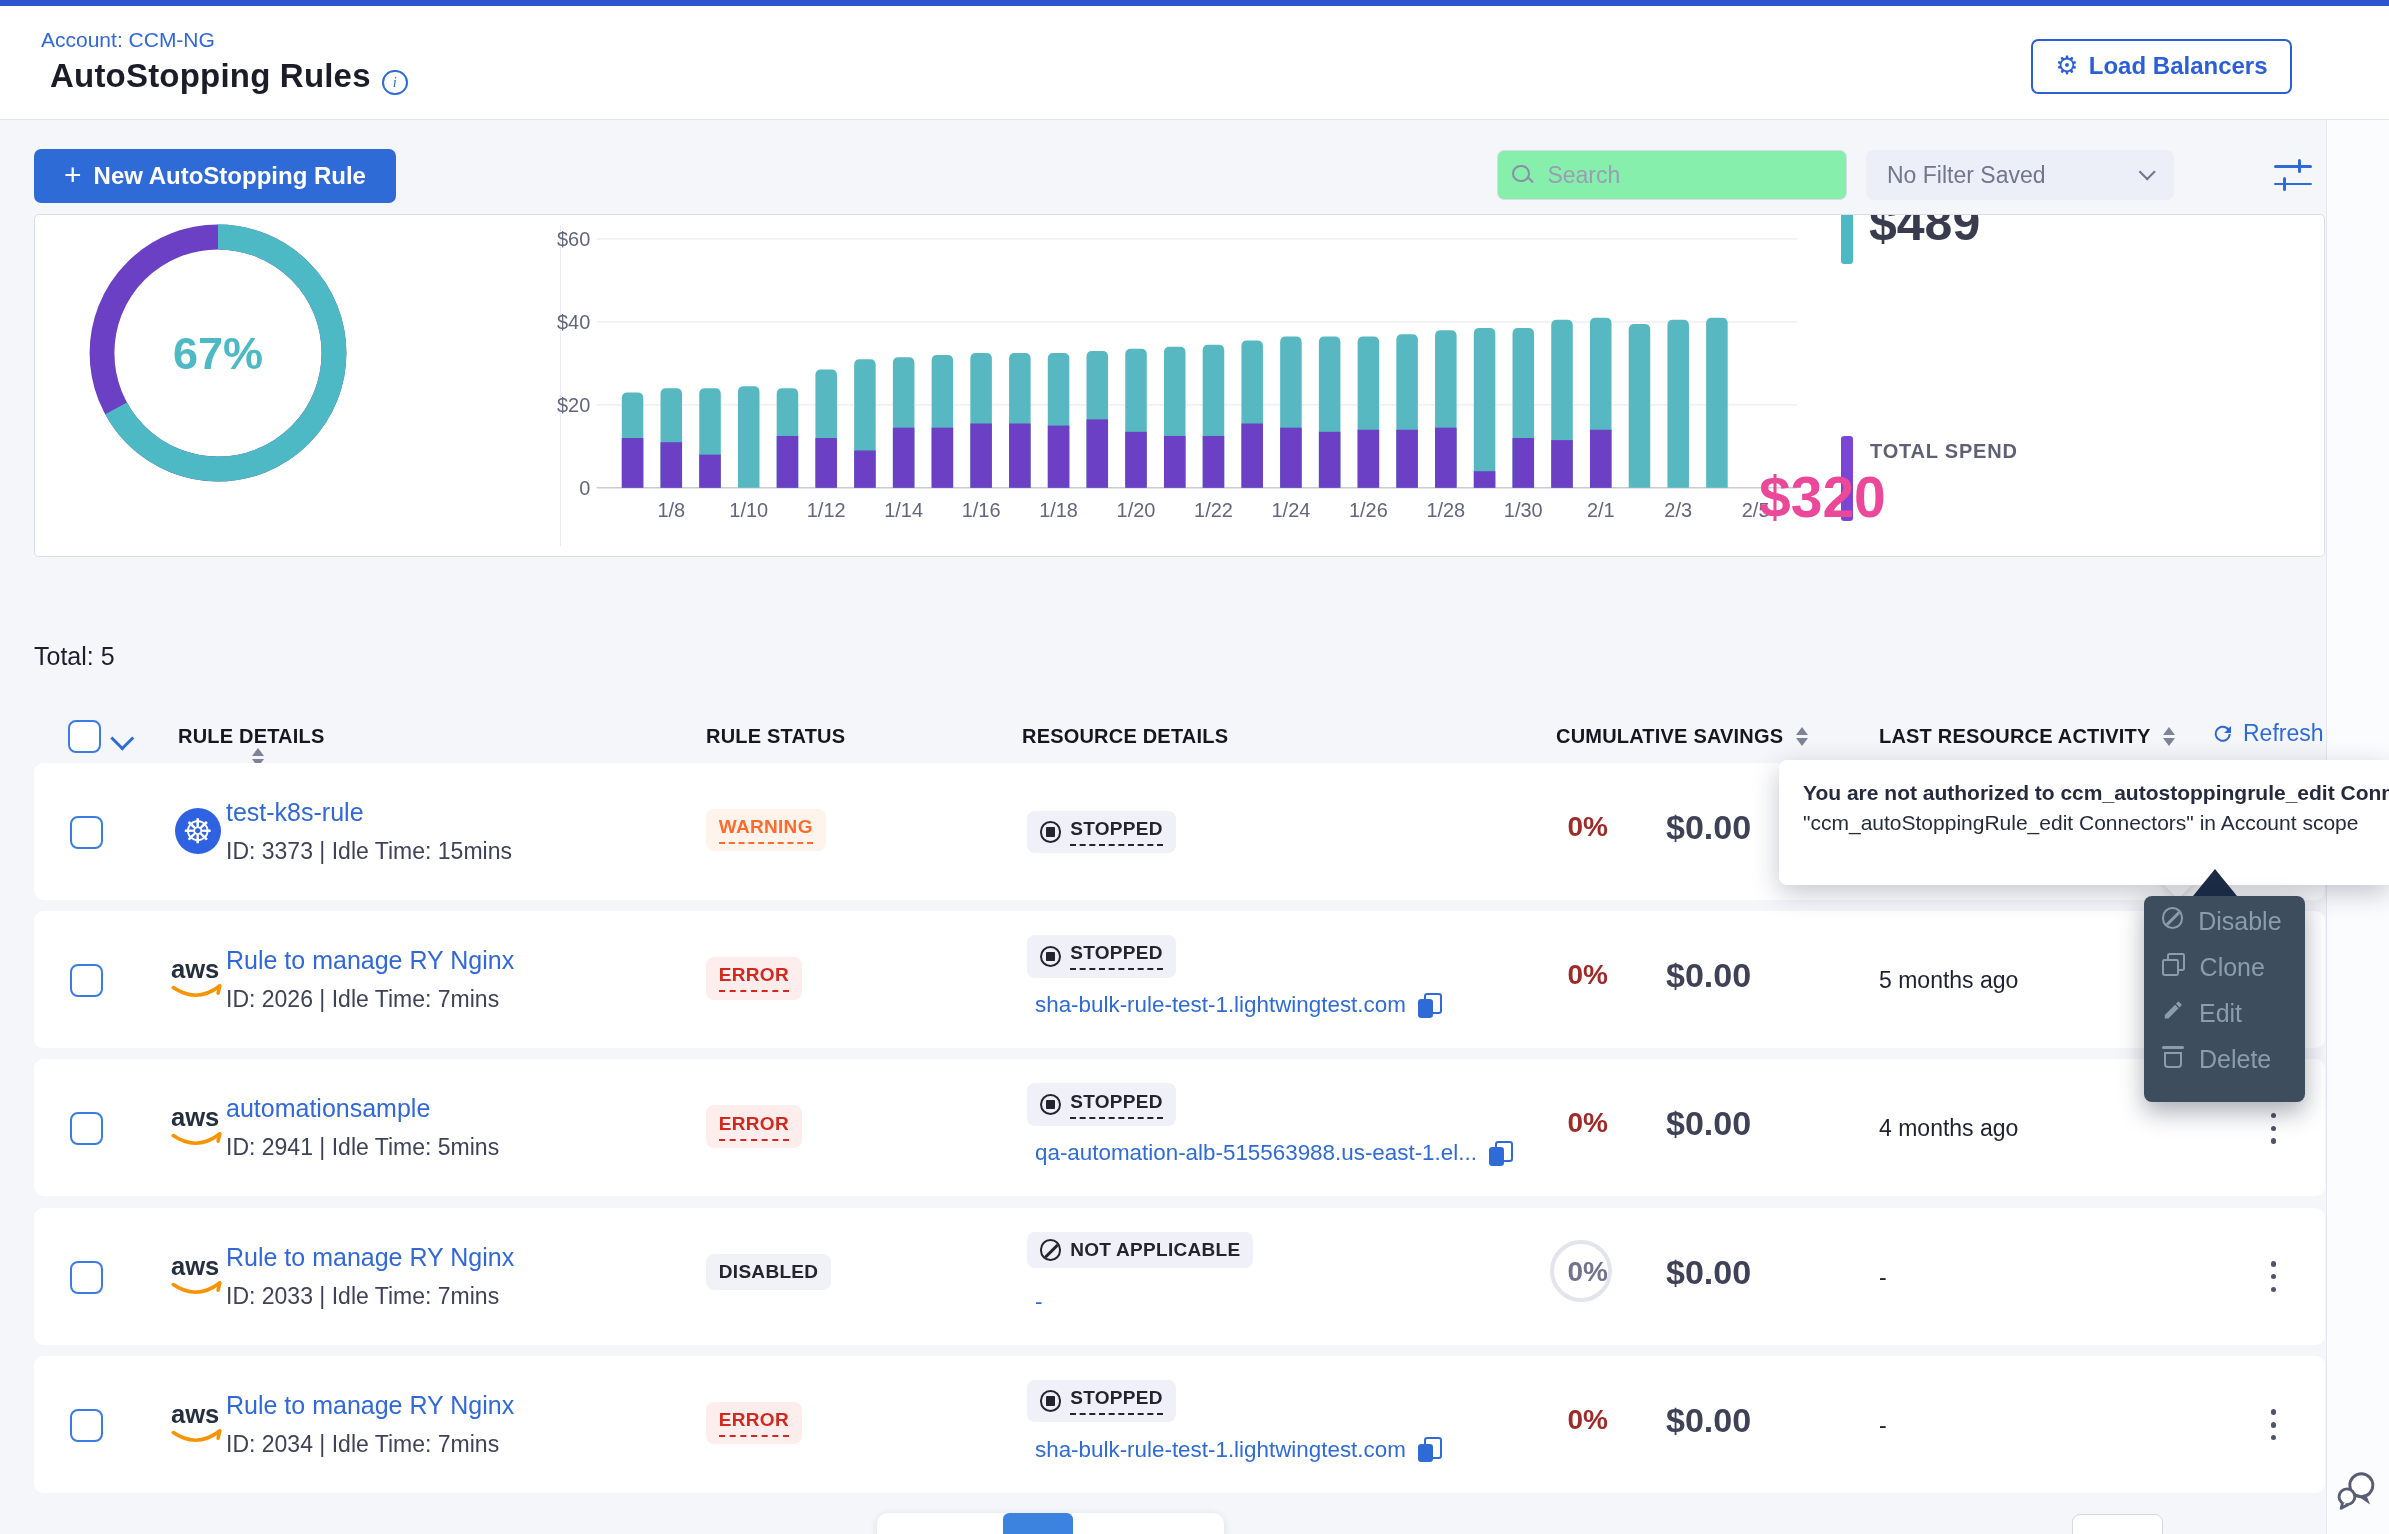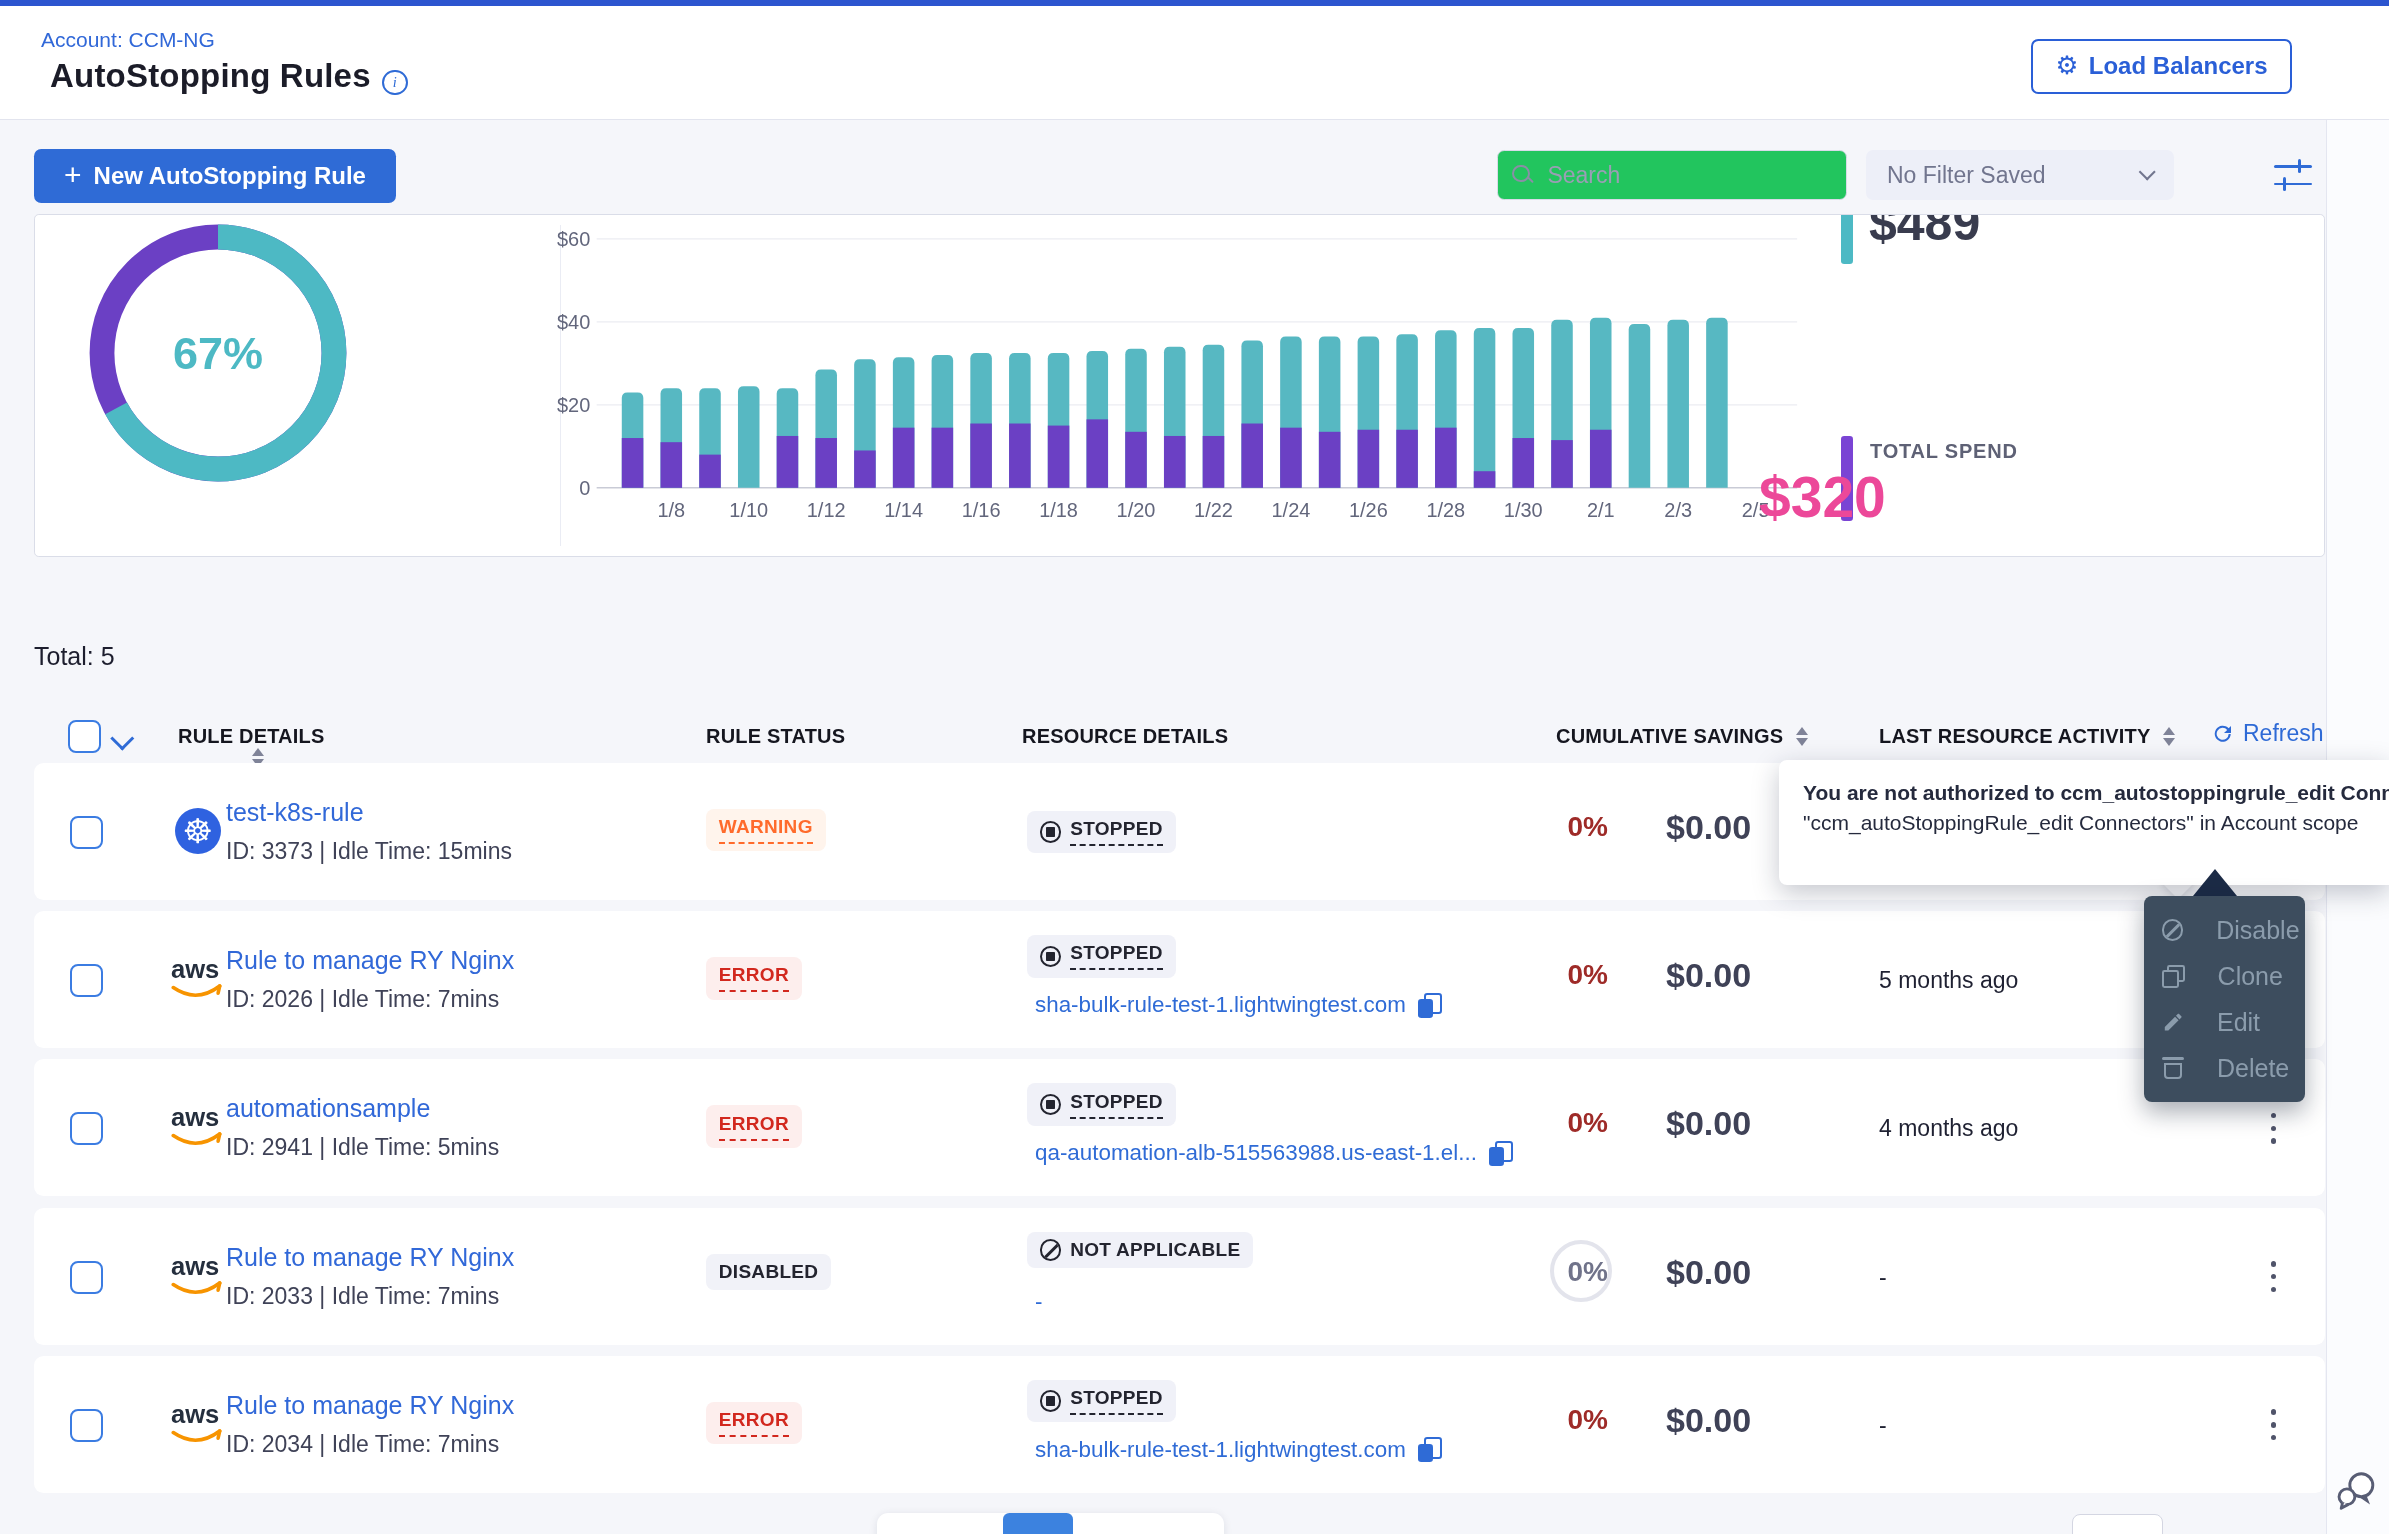--- a/index.html
+++ b/index.html
@@ -11,21 +11,21 @@
   .header{position:absolute;left:0;top:5.6px;right:0;height:113px;background:#fff;border-bottom:0.8px solid #e2e4ee;}
   .account-link{position:absolute;left:41px;top:22.4px;font-size:21px;color:#3168d8;text-decoration:none;cursor:pointer;}
   .page-title{position:absolute;left:50px;top:51px;font-size:33px;font-weight:bold;color:#1b1c28;letter-spacing:0.2px;}
   .info-icon{position:absolute;left:382px;top:64px;width:21.6px;height:21.6px;border:2px solid #2f6bd6;border-radius:50%;color:#2f6bd6;font-size:14.4px;font-family:"Liberation Serif",serif;font-style:italic;display:flex;align-items:center;justify-content:center;}
   .lb-btn{position:absolute;left:2031px;top:33px;width:257px;height:51px;background:#fff;border:2px solid #2a5fd7;border-radius:7.2px;color:#2a5fd7;font-size:24px;font-weight:bold;display:flex;align-items:center;justify-content:center;gap:10.4px;cursor:pointer;}
   .gear-glyph{font-size:25.6px;font-weight:normal;line-height:1;}
 
   
   .new-btn{position:absolute;left:34px;top:149px;width:362px;height:54px;background:#2f6bd6;border-radius:7.2px;color:#fff;font-size:24px;font-weight:bold;display:flex;align-items:center;justify-content:center;gap:12px;cursor:pointer;}
   .plus-glyph{font-size:30px;font-weight:normal;line-height:1;margin-top:-2.4px;}
-  .search-box{position:absolute;left:1497px;top:150px;width:350px;height:50px;background:#22c55e;border:0.8px solid #d9dbe8;border-radius:7.2px;display:flex;align-items:center;padding:0 14.4px;gap:12px;box-sizing:border-box;}
+  .search-box{position:absolute;left:1497px;top:150px;width:350px;height:50px;background:#86efac;border:0.8px solid #d9dbe8;border-radius:7.2px;display:flex;align-items:center;padding:0 14.4px;gap:12px;box-sizing:border-box;}
   .search-glyph{position:relative;width:21px;height:21px;flex:0 0 auto;}
   .search-glyph::before{content:"";position:absolute;left:0;top:0;width:13.6px;height:13.6px;border:2.4px solid #8a8ea6;border-radius:50%;}
   .search-glyph::after{content:"";position:absolute;left:14.4px;top:14.4px;width:7.2px;height:2.4px;background:#8a8ea6;transform:rotate(45deg);border-radius:1.6px;}
   .search-input{border:none;outline:none;font-size:23px;color:#44475c;width:100%;background:transparent;font-family:"Liberation Sans",sans-serif;}
   .search-input::placeholder{color:#9a9eb4;}
   .filter-select{position:absolute;left:1866px;top:150px;width:308px;height:50px;background:#edeff8;border-radius:7.2px;display:flex;align-items:center;justify-content:space-between;padding:0 21px;font-size:23px;color:#71758e;box-sizing:border-box;cursor:pointer;}
   .chev{width:10.4px;height:10.4px;border-right:2.4px solid #71758e;border-bottom:2.4px solid #71758e;transform:rotate(45deg);margin-top:-4.8px;}
   .sliders-icon{position:absolute;left:2274px;top:157px;width:40px;height:38px;cursor:pointer;}
   .sliders-icon .ln{position:absolute;left:0;width:38px;height:2.8px;background:#2f6bd6;border-radius:1.6px;}
   .sliders-icon .tk{position:absolute;width:2.8px;height:13.6px;background:#2f6bd6;border-radius:1.6px;}
@@ -93,21 +93,21 @@
 
   
   .tooltip{position:absolute;left:1779px;top:760px;width:610px;height:125px;background:#fff;border-radius:8px 0 0 8px;box-shadow:0 8px 27px rgba(25,30,60,.25);padding:17.6px 0 0 24px;box-sizing:border-box;z-index:50;}
   .tooltip .tl{font-size:21px;color:#252a3d;line-height:30px;white-space:nowrap;}
   .tooltip .tl.b{font-weight:bold;}
   .tt-caret{position:absolute;left:2166px;top:870px;width:24px;height:24px;background:#fff;transform:rotate(45deg);box-shadow:2.4px 2.4px 6.4px rgba(25,30,60,.12);z-index:49;}
 
   
   .menu-arrow{position:absolute;left:2193px;top:869px;width:0;height:0;border-left:22.4px solid transparent;border-right:22.4px solid transparent;border-bottom:27px solid #1c2b46;z-index:52;}
   .ctx-menu{position:absolute;left:2144px;top:896px;width:161px;background:#3d4d5e;border-radius:8px;padding:11.2px 0;box-shadow:0 9.6px 24px rgba(10,20,40,.35);z-index:53;}
-  .ctx-item{height:46px;display:flex;align-items:center;padding:0 17.6px;gap:33px;color:#8b9cac;font-size:25px;cursor:pointer;}
+  .ctx-item{height:46px;display:flex;padding:0 17.6px;gap:15px;color:#8b9cac;font-size:25px;cursor:pointer;}
   .no-ic{width:21.6px;height:21.6px;border:2.8px solid #8b9cac;border-radius:50%;position:relative;overflow:hidden;box-sizing:border-box;flex:0 0 auto;}
   .no-ic::after{content:"";position:absolute;left:50%;top:-3.2px;width:2.8px;height:27px;background:#8b9cac;transform:translateX(-50%) rotate(45deg);}
   .clone-ic{position:relative;width:23px;height:23px;flex:0 0 auto;}
   .clone-ic::before{content:"";position:absolute;right:0;top:0;width:13.6px;height:13.6px;border:2.4px solid #8b9cac;border-radius:2.4px;}
   .clone-ic::after{content:"";position:absolute;left:0;bottom:0;width:13.6px;height:13.6px;border:2.4px solid #8b9cac;background:#3d4d5e;border-radius:2.4px;}
   .trash-ic{position:relative;width:22.4px;height:24px;flex:0 0 auto;}
   .trash-ic::before{content:"";position:absolute;top:0.8px;left:0;width:22.4px;height:3.2px;background:#8b9cac;border-radius:1.6px;}
   .trash-ic::after{content:"";position:absolute;top:7.2px;left:2.4px;width:17.6px;height:16px;border:2.4px solid #8b9cac;border-radius:0 0 4px 4px;box-sizing:border-box;}
 
   

